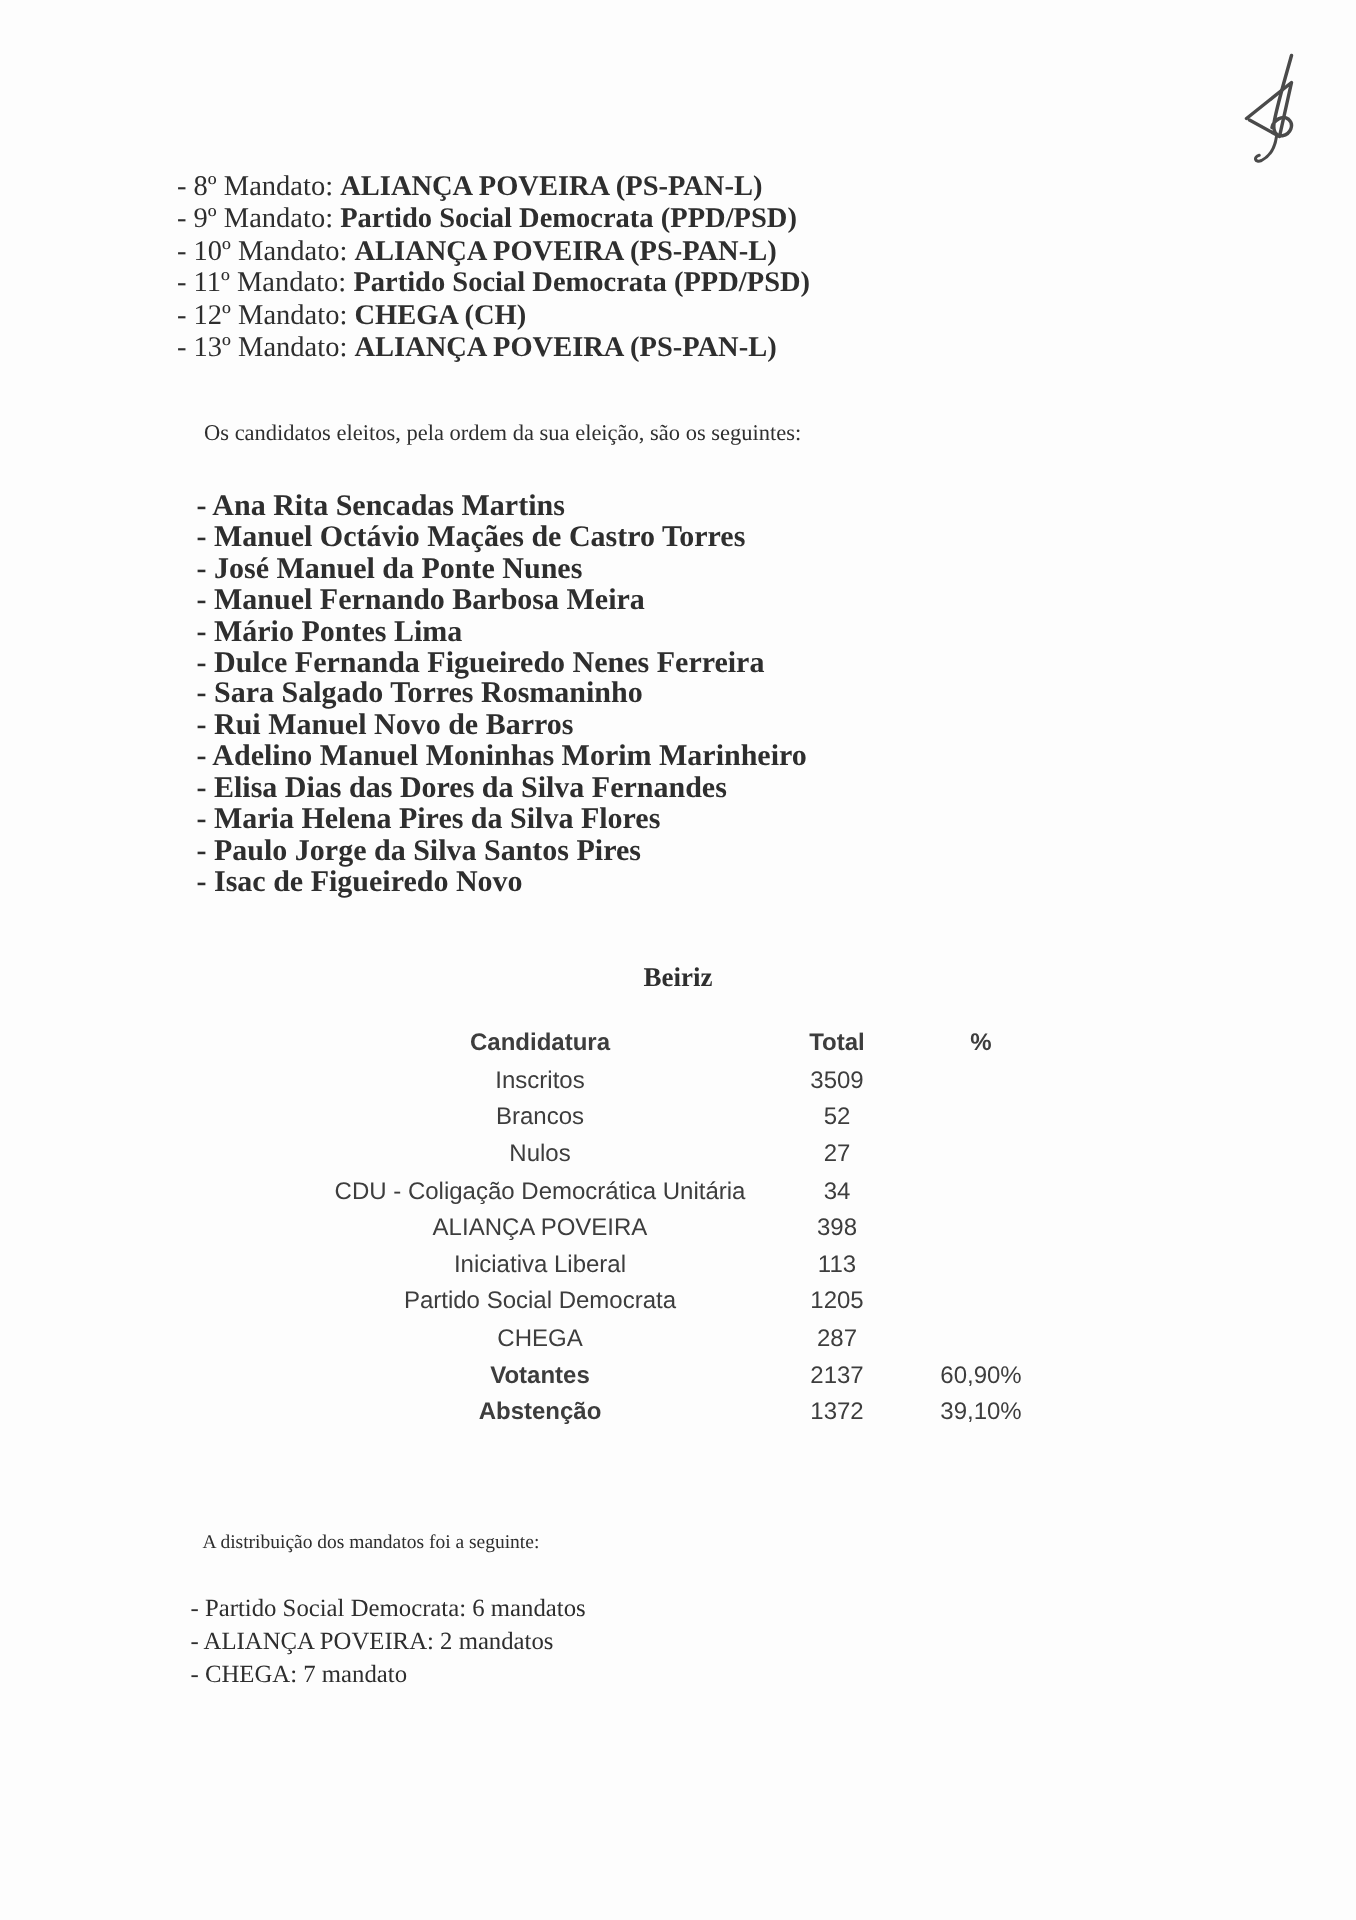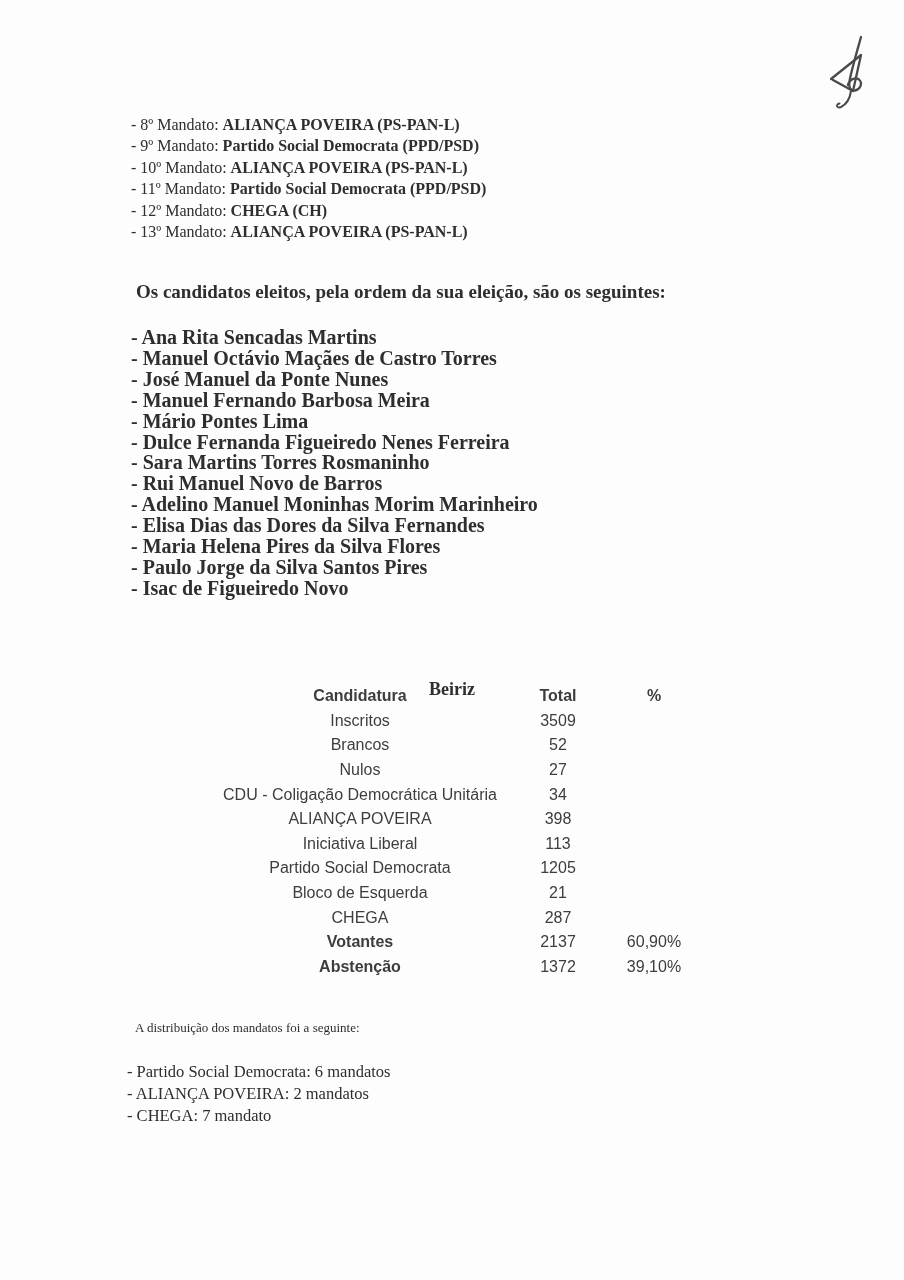--- a/index.html
+++ b/index.html
@@ -20,35 +20,34 @@
     position: absolute;
     top: 34px;
     right: 18px;
     width: 62px;
     height: 84px;
   }
 
   
   .mandates {
     position: absolute;
-    left: 131px;
+    left: 118px;
     top: 114px;
-    font-size: 16px;
+    font-size: 19px;
     line-height: 21.4px;
     white-space: nowrap;
   }
   .mandates .party { font-weight: 700; }
 
   
   .candidates-intro {
     position: absolute;
     left: 136px;
     top: 281px;
-    font-size: 19px;
-    font-weight: bold;
+    font-size: 15px;
   }
 
   
   .candidates {
     position: absolute;
     left: 131px;
     top: 327px;
     font-size: 20px;
     font-weight: 700;
     line-height: 20.9px;
@@ -57,21 +56,20 @@
 
   
   .section-title {
     position: absolute;
     left: 0;
     top: 641px;
     width: 904px;
     text-align: center;
     font-size: 18px;
     font-weight: 700;
-    margin-top: 38px;
   }
 
   
   .results-table {
     position: absolute;
     left: 210px;
     top: 684px;
     width: 492px;
     font-family: "Liberation Sans", "DejaVu Sans", sans-serif;
     font-size: 16px;
@@ -136,21 +134,21 @@
       <div>- Manuel Octávio Maçães de Castro Torres</div>
 
       <div>- José Manuel da Ponte Nunes</div>
 
       <div>- Manuel Fernando Barbosa Meira</div>
 
       <div>- Mário Pontes Lima</div>
 
       <div>- Dulce Fernanda Figueiredo Nenes Ferreira</div>
 
-      <div>- Sara Martins Torres Rosmaninho</div>
+      <div>- Sara Salgado Torres Rosmaninho</div>
 
       <div>- Rui Manuel Novo de Barros</div>
 
       <div>- Adelino Manuel Moninhas Morim Marinheiro</div>
 
       <div>- Elisa Dias das Dores da Silva Fernandes</div>
 
       <div>- Maria Helena Pires da Silva Flores</div>
 
       <div>- Paulo Jorge da Silva Santos Pires</div>
@@ -203,25 +201,20 @@
           <div class="t-total">113</div>
           <div class="t-pct"></div>
         </div>
 
         <div class="t-row">
           <div class="t-label">Partido Social Democrata</div>
           <div class="t-total">1205</div>
           <div class="t-pct"></div>
         </div>
 
-        <div class="t-row">
-          <div class="t-label">Bloco de Esquerda</div>
-          <div class="t-total">21</div>
-          <div class="t-pct"></div>
-        </div>
 
         <div class="t-row">
           <div class="t-label">CHEGA</div>
           <div class="t-total">287</div>
           <div class="t-pct"></div>
         </div>
 
         <div class="t-row">
           <div class="t-label">Votantes</div>
           <div class="t-total">2137</div>

